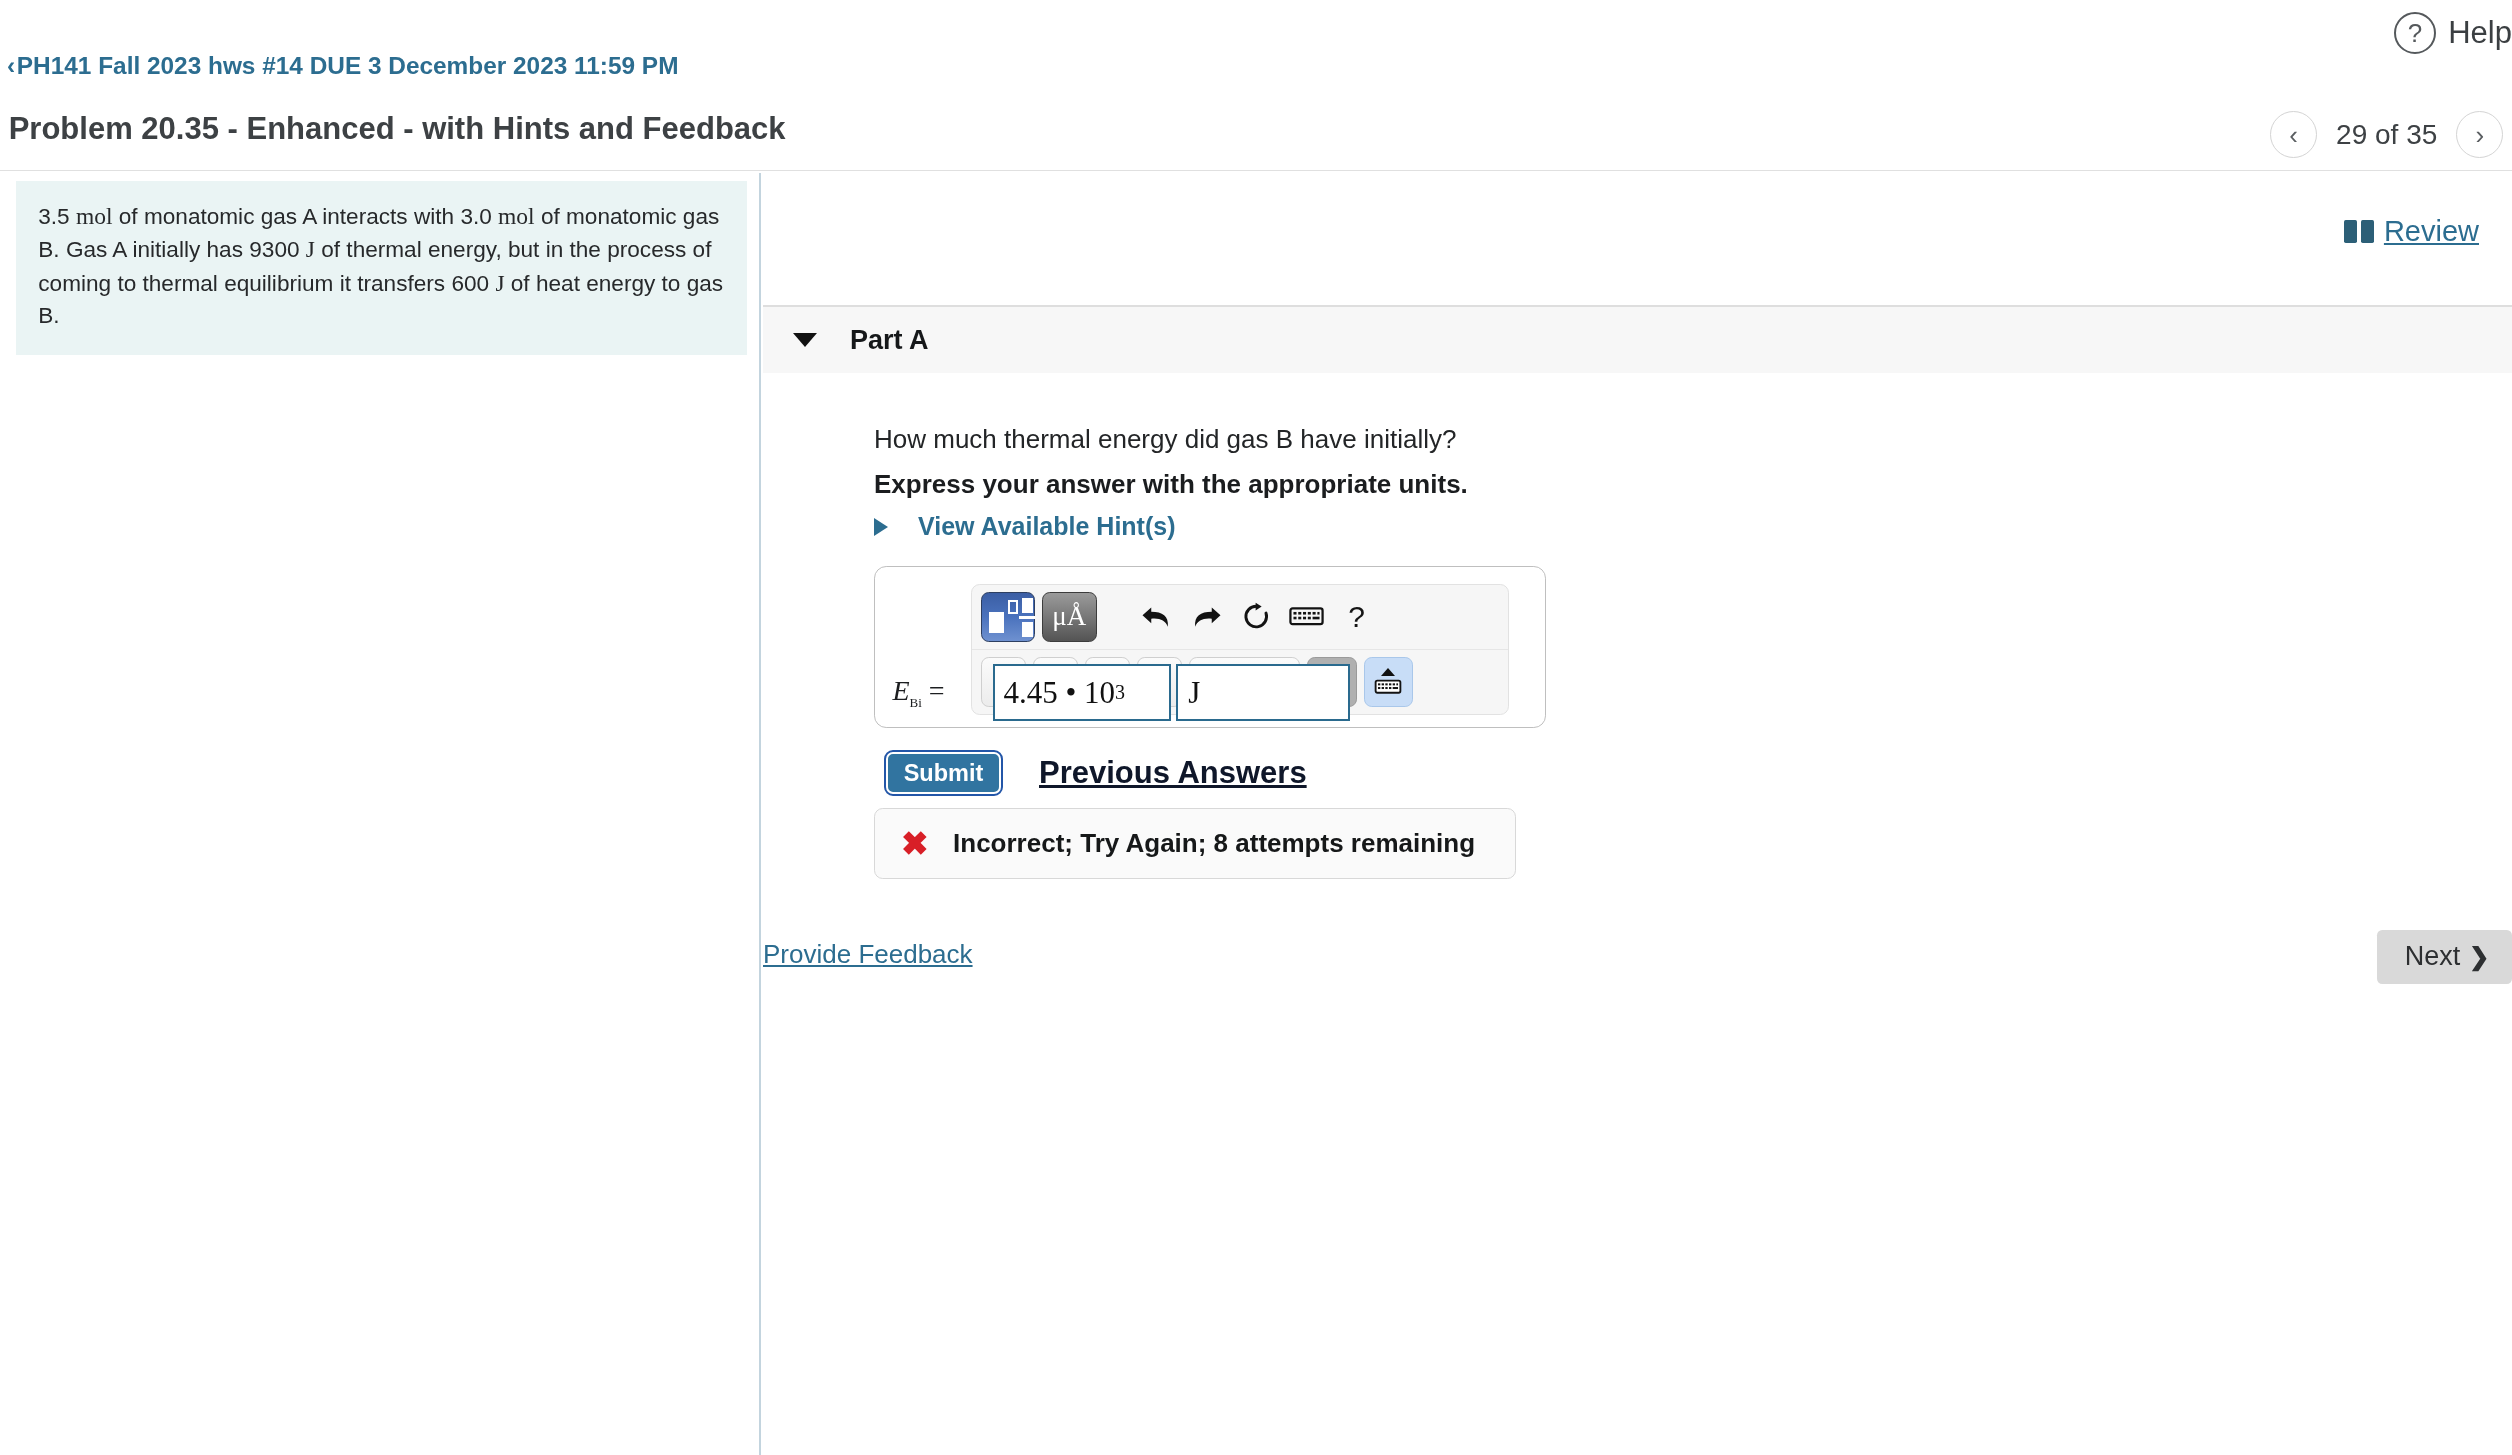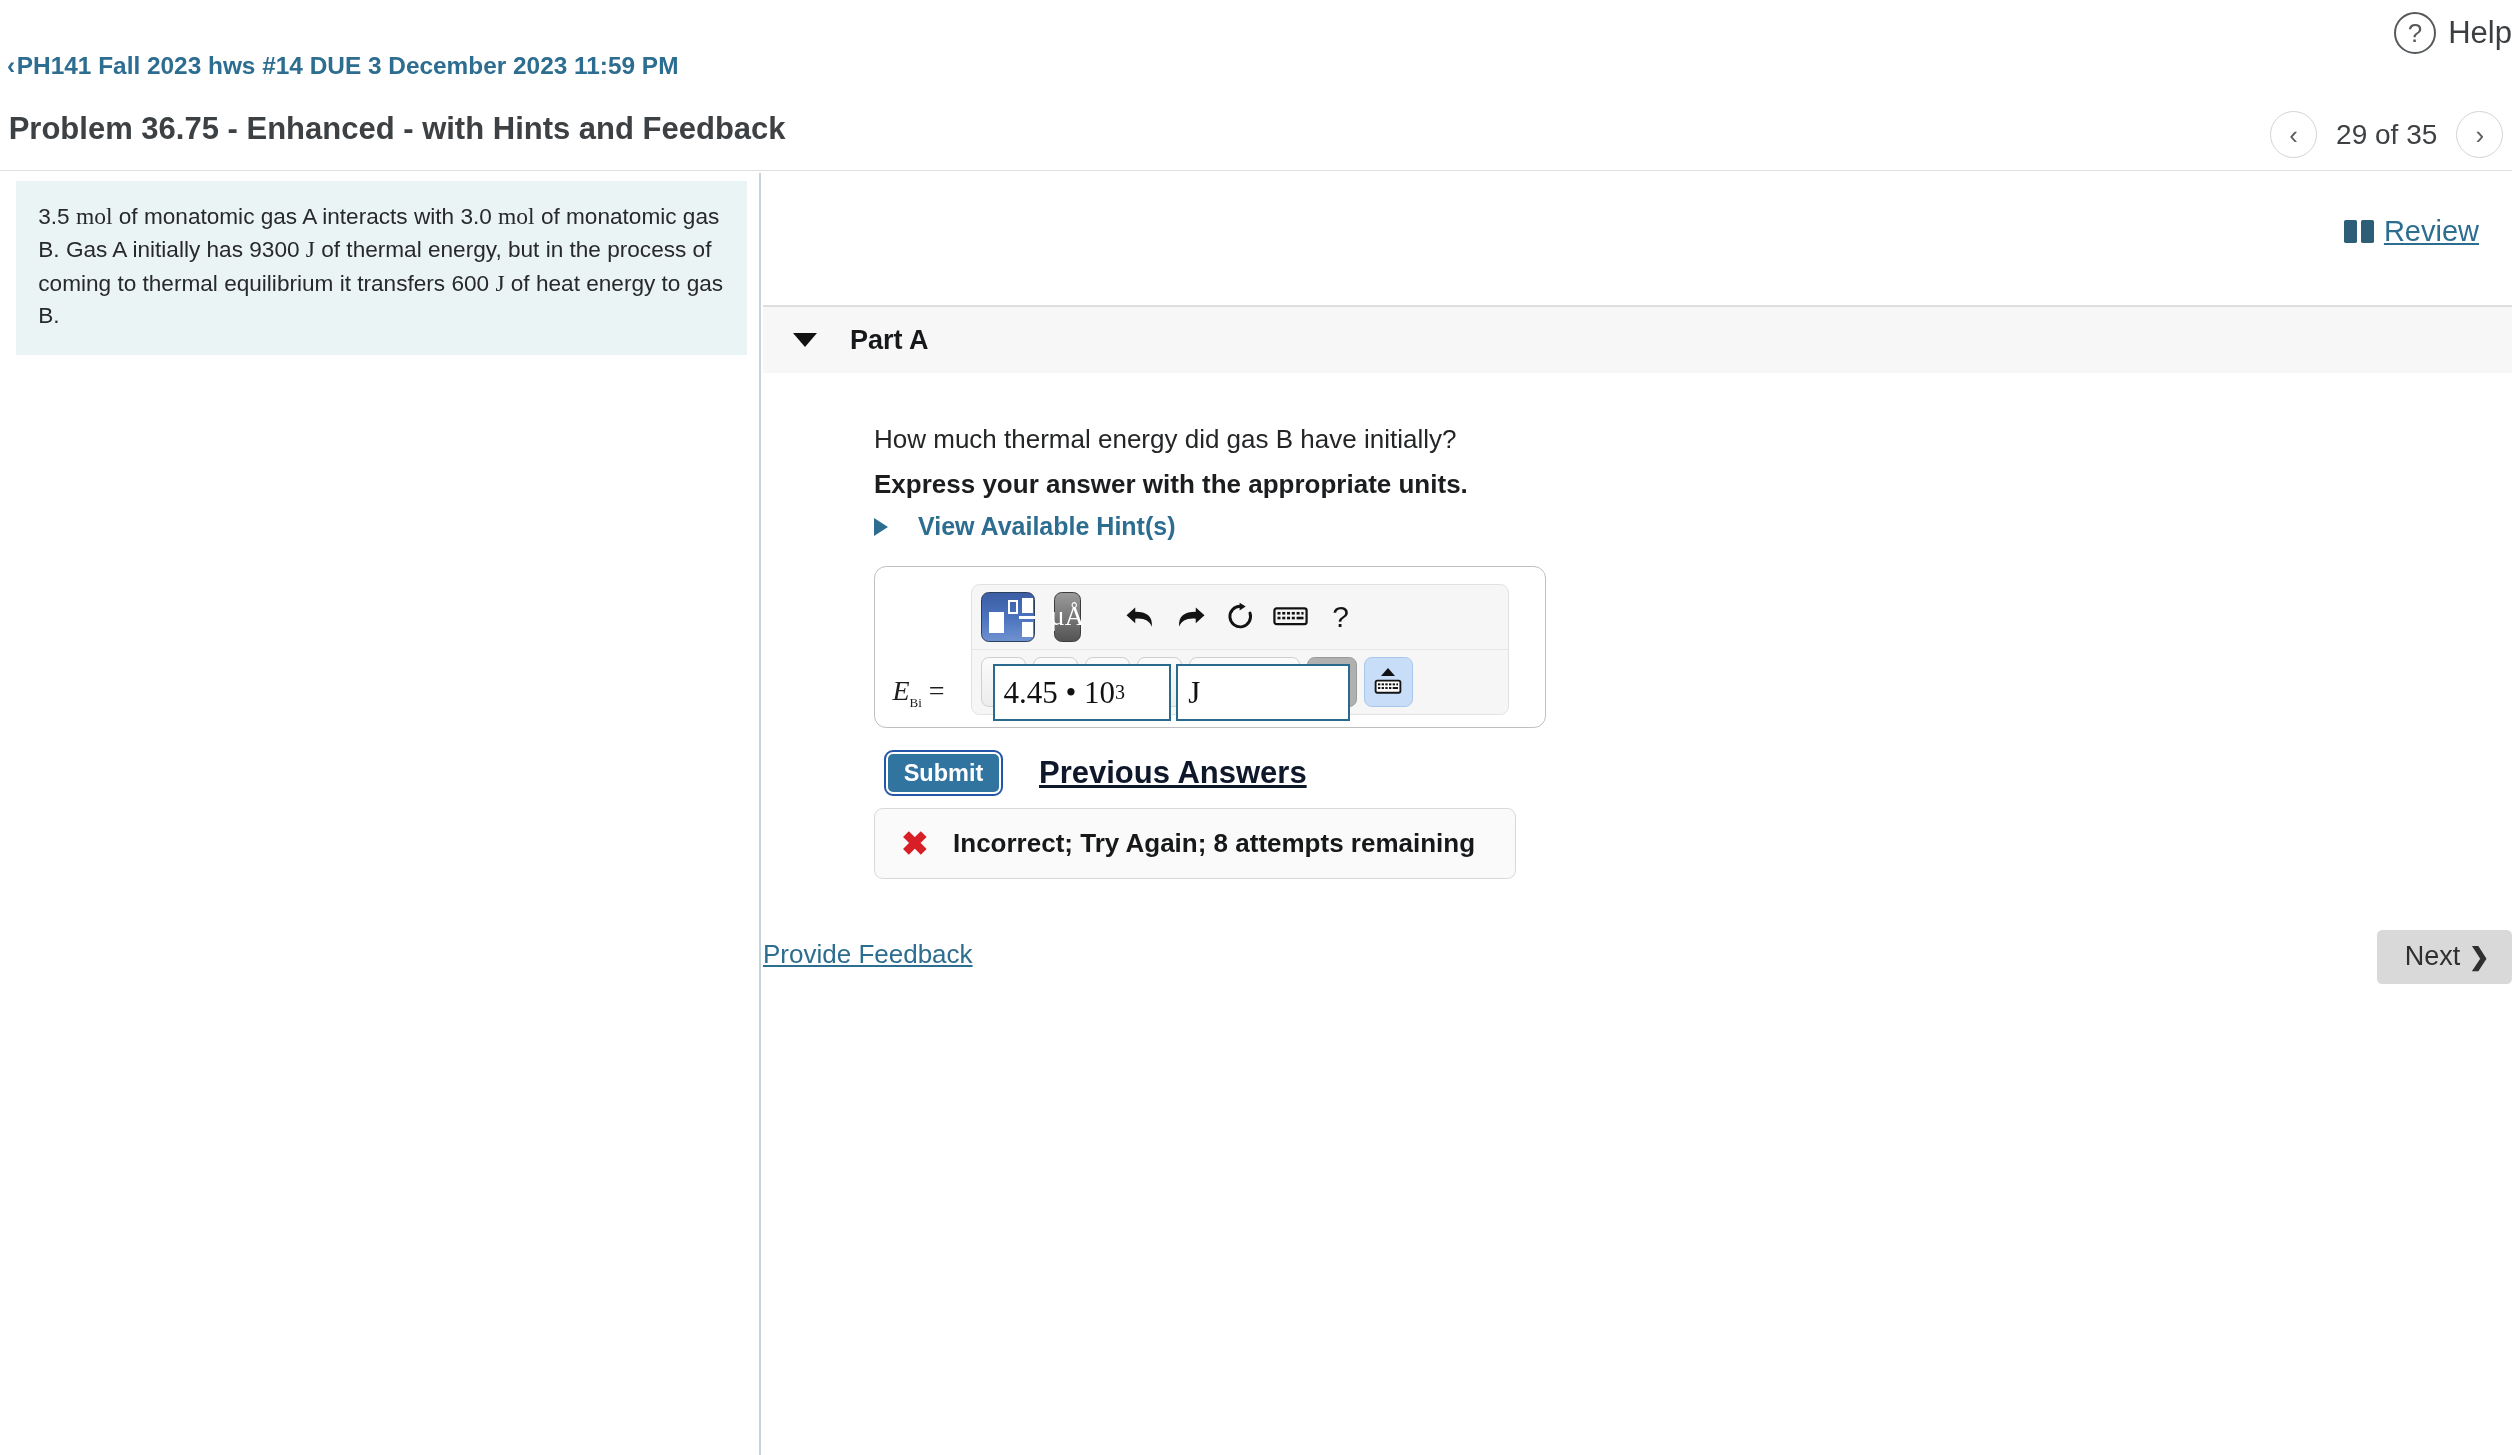--- a/index.html
+++ b/index.html
@@ -148,21 +148,21 @@
   .tmpl-g { position: absolute; background: #fff; }
   .tmpl-big   { left: 7px;  top: 19px; width: 15.7px; height: 21px; }
   .tmpl-small { left: 26px; top: 7px;  width: 10.4px; height: 14px;
                 background: transparent; border: 2.6px solid #fff; }
   .tmpl-t     { left: 40px; top: 5.2px;  width: 11.3px; height: 15.7px; }
   .tmpl-bar   { left: 37px; top: 23.5px; width: 16.5px; height: 2.6px; }
   .tmpl-b     { left: 40px; top: 29px; width: 11.3px; height: 15.7px; }
 
   
   .tbtn-unit {
-    width: 27px; height: 50px; margin-left: 19px;
+    width: 55px; height: 50px; margin-left: 7px;
     background: linear-gradient(180deg,#9b9b9b 0%,#7b7b7b 45%,#545454 100%);
     border: 1.7px solid #3c3c3c; color: #fff;
     font-family: "Liberation Serif", serif; font-size: 27px;
   }
   .tbtn-plain {
     width: 50px; height: 47px; background: transparent;
     color: #151515; font-size: 30px;
   }
   .mt-spacer { width: 35px; }
 
@@ -275,21 +275,21 @@
   <div class="help-cluster">
     <span class="help-circle">?</span>
     <span class="help-label">Help</span>
   </div>
 
   <div class="breadcrumb">
     <span class="chev-left-small">‹</span>
     <span>PH141 Fall 2023 hws #14 DUE 3 December 2023 11:59 PM</span>
   </div>
 
-  <div class="page-title">Problem 36.75 - Enhanced - with Hints and Feedback</div>
+  <div class="page-title">Problem 20.35 - Enhanced - with Hints and Feedback</div>
 
   <div class="pager">
     <div class="pager-btn">
       <span>‹</span>
     </div>
     <span class="pager-count">29 of 35</span>
     <div class="pager-btn">
       <span>›</span>
     </div>
   </div>

